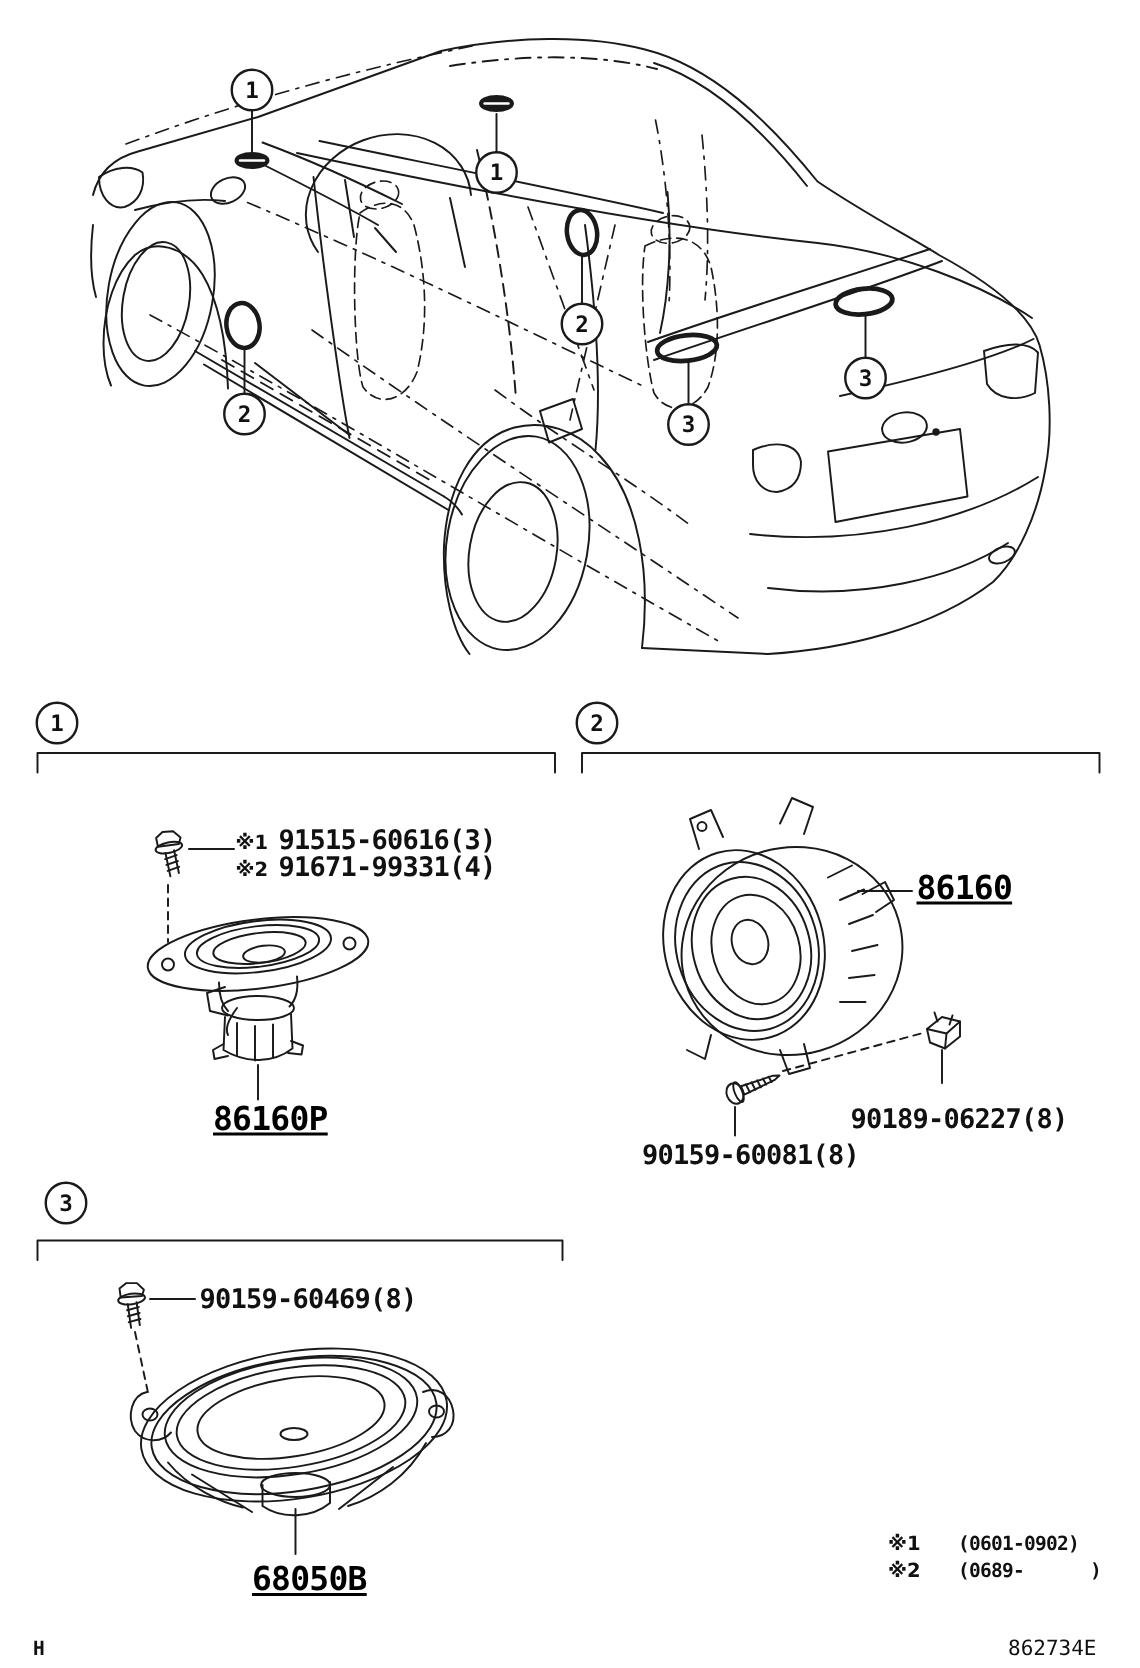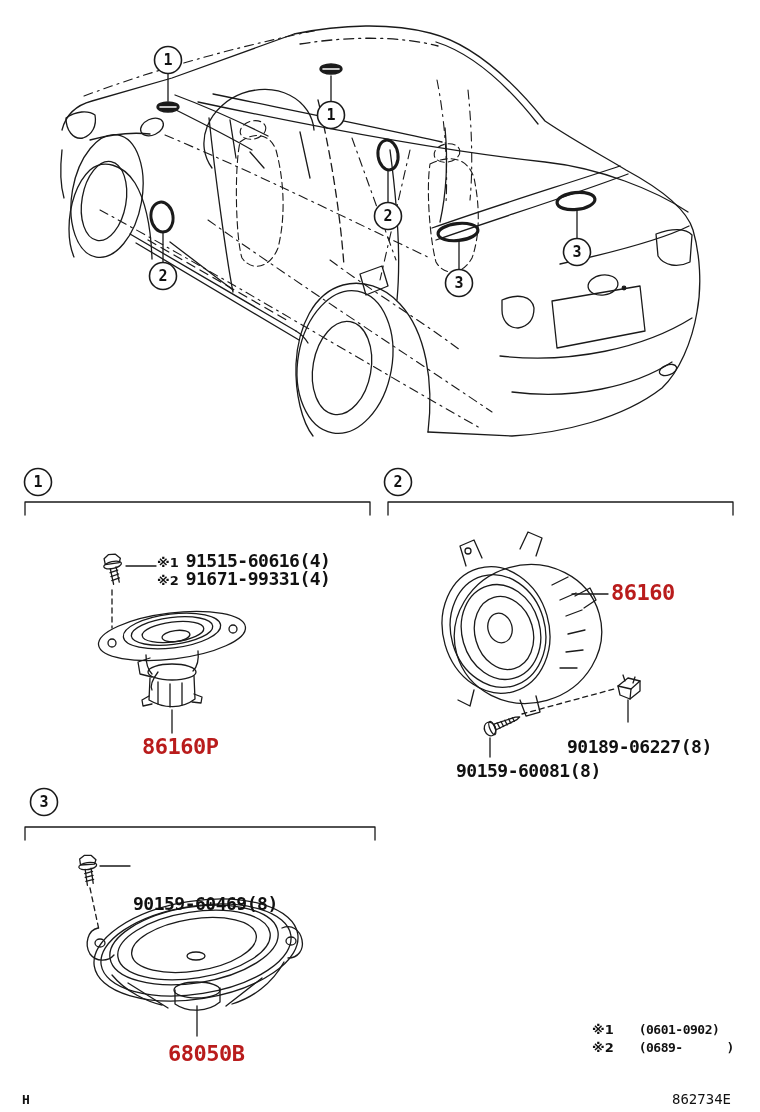--- a/index.html
+++ b/index.html
@@ -3,21 +3,21 @@
 <meta charset="utf-8">
 <style>
   html,body{margin:0;padding:0;background:#fff;}
   .page{position:relative;width:760px;height:1112px;background:#fff;overflow:hidden;
         font-family:"DejaVu Sans Mono", monospace;color:#111;}
   .art{position:absolute;left:0;top:0;z-index:1;}
   .txt{position:absolute;z-index:2;white-space:pre;}
   .note-row{display:flex;align-items:baseline;gap:7px;}
   .marker{font:bold 13px "DejaVu Sans", sans-serif;color:#111;}
   .part-num{font:bold 18px "DejaVu Sans Mono", monospace;letter-spacing:-0.5px;color:#111;}
-  .part-label{font:bold 22px "DejaVu Sans Mono", monospace;letter-spacing:-0.5px;color:#b91c1c;}
+  .part-label{font:bold 22px "DejaVu Sans Mono", monospace;letter-spacing:-0.5px;color:#000000;text-decoration:underline;}
   .callout-num{position:absolute;z-index:2;width:28px;text-align:center;
                font:bold 15px "DejaVu Sans Mono", monospace;line-height:18px;color:#111;}
   .legend-row{display:flex;align-items:baseline;gap:9px;}
   .legend-range{font:bold 13px "DejaVu Sans Mono", monospace;letter-spacing:-0.5px;margin-left:16px;}
   .footer-code{font:14px "DejaVu Sans Mono", monospace;}
   .footer-page{font:bold 13px "DejaVu Sans Mono", monospace;}
 </style>
 </head>
 <body>
 
@@ -255,32 +255,32 @@
   <div class="callout-num" style="left:149px;top:267px">2</div>
   <div class="callout-num" style="left:374px;top:207px">2</div>
   <div class="callout-num" style="left:445px;top:274px">3</div>
   <div class="callout-num" style="left:563px;top:243px">3</div>
 
   <div class="callout-num" style="left:24px;top:473px">1</div>
   <div class="callout-num" style="left:384px;top:473px">2</div>
   <div class="callout-num" style="left:30px;top:793px">3</div>
 
   <div class="txt note-row" style="left:157px;top:550px">
-    <span class="marker">※1</span><span class="part-num">91515-60616(4)</span>
+    <span class="marker">※1</span><span class="part-num">91515-60616(3)</span>
   </div>
   <div class="txt note-row" style="left:157px;top:568px">
     <span class="marker">※2</span><span class="part-num">91671-99331(4)</span>
   </div>
   <div class="txt part-label" style="left:142px;top:734px">86160P</div>
 
   <div class="txt part-label" style="left:611px;top:580px">86160</div>
   <div class="txt part-num" style="left:567px;top:736px">90189-06227(8)</div>
-  <div class="txt part-num" style="left:456px;top:760px">90159-60081(8)</div>
-
-  <div class="txt part-num" style="left:133px;top:893px">90159-60469(8)</div>
+  <div class="txt part-num" style="left:428px;top:760px">90159-60081(8)</div>
+
+  <div class="txt part-num" style="left:133px;top:856px">90159-60469(8)</div>
   <div class="txt part-label" style="left:168px;top:1041px">68050B</div>
 
   <div class="txt legend-row" style="left:592px;top:1022px">
     <span class="marker">※1</span><span class="legend-range">(0601-0902)</span>
   </div>
   <div class="txt legend-row" style="left:592px;top:1040px">
     <span class="marker">※2</span><span class="legend-range">(0689-      )</span>
   </div>
 
   <div class="txt footer-page" style="left:22px;top:1092px">H</div>

